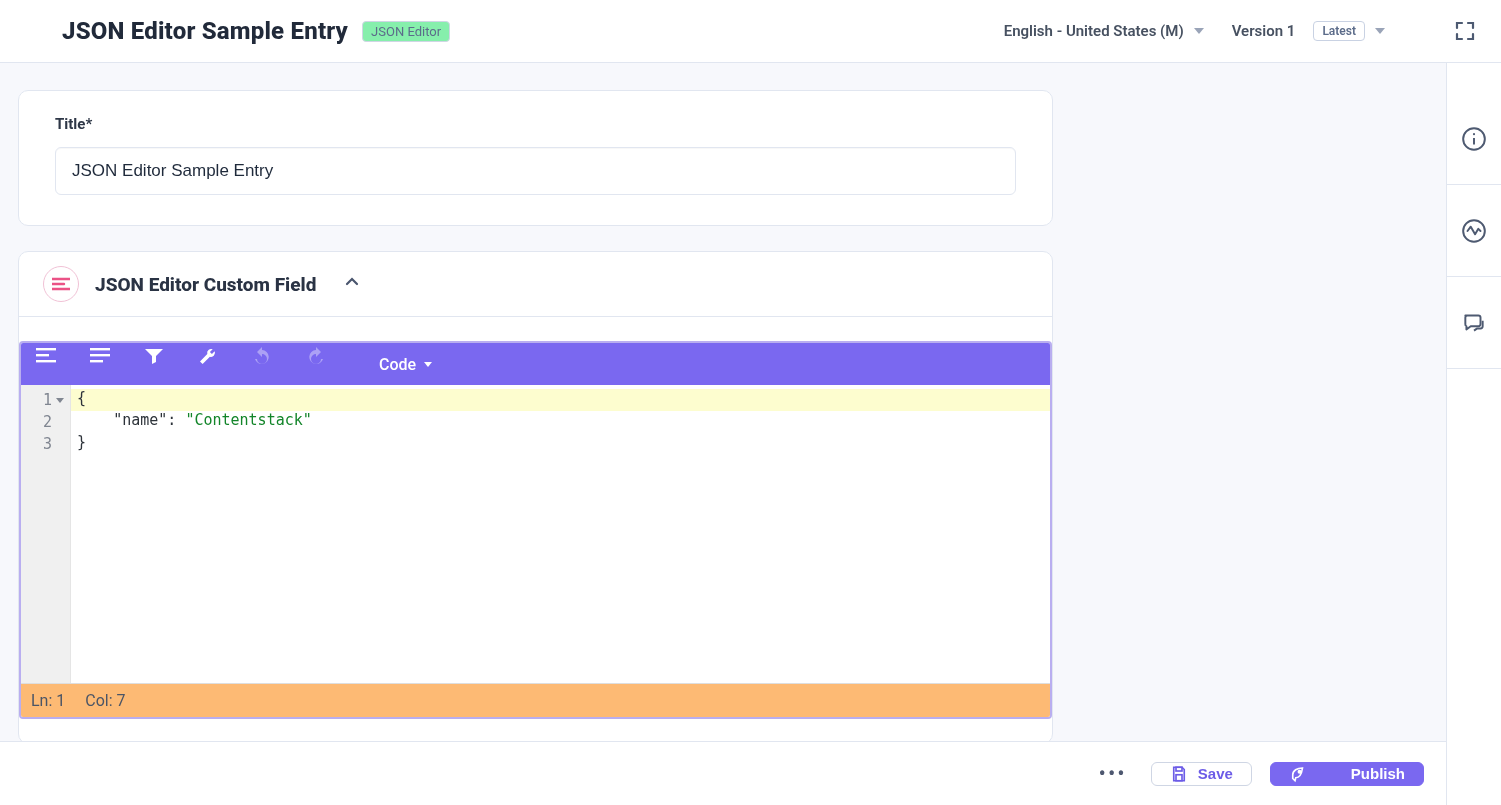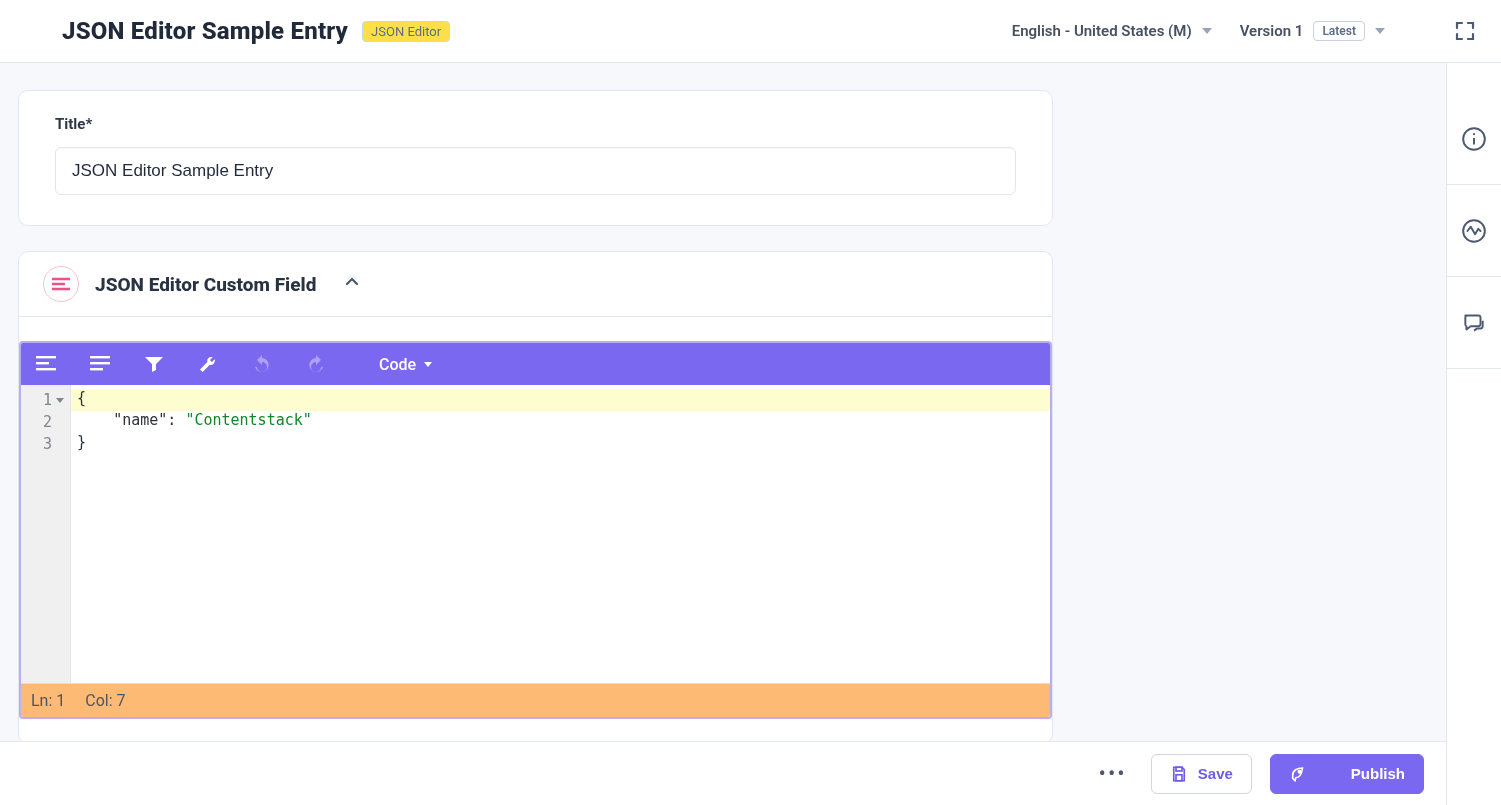--- a/index.html
+++ b/index.html
@@ -43,21 +43,21 @@
     font-weight:800;
     color:#212a3a;
     letter-spacing:.2px;
   }
   .tag{
     border:1px solid var(--tag-border);
     color:#5c6c8a;
     font-size:13px;
     padding:2px 8px;
     border-radius:4px;
-    background:#fde047;
+    background:#86efac;
   }
   .top-right{
     margin-left:auto;
     display:flex;
     align-items:center;
     gap:28px;
     color:var(--text);
     font-weight:600;
     font-size:15px;
   }
@@ -65,20 +65,21 @@
     display:flex;align-items:center;gap:10px;cursor:pointer;
   }
   .chev{width:0;height:0;border-left:5px solid transparent;border-right:5px solid transparent;border-top:6px solid #9aa4b8;}
   .badge{
     border:1px solid var(--badge-border);
     color:#5c6c8a;
     font-size:12px;
     padding:2px 8px;
     border-radius:4px;
     font-weight:600;
+    margin-left:8px;
   }
   .expand-icon{margin-left:40px;cursor:pointer;color:#4d5a72;}
   .expand-icon svg{display:block;}
 
   .content{
     position:absolute;
     top:63px;left:0;right:64px;bottom:0;
     overflow-y:scroll;
     padding:27px 18px 76px 18px;
   }
@@ -124,21 +125,21 @@
 
   .json-wrap{padding:24px 0 24px 0;}
   .json-editor{
     margin:0;
     border:2px solid #b9aef0;
     border-radius:4px;
     overflow:hidden;
   }
   .je-toolbar{
     height:42px;background:var(--accent2);
-    display:flex;align-items:center;gap:28px;
+    display:flex;gap:28px;
     padding:0 12px;color:#fff;
   }
   .je-btn{cursor:pointer;display:flex;align-items:center;justify-content:center;width:26px;height:26px;}
   .je-btn.dim{opacity:.38;}
   .je-mode{display:flex;align-items:center;gap:8px;font-size:16px;font-weight:500;cursor:pointer;margin-left:22px;}
   .je-mode .tri{width:0;height:0;border-left:4px solid transparent;border-right:4px solid transparent;border-top:5px solid #fff;}
   .je-body{display:flex;height:298px;background:#fff;}
   .je-gutter{
     width:50px;background:var(--gutter);border-right:1px solid #e5e5e5;
     font-family:ui-monospace,Menlo,Consolas,monospace;font-size:15px;color:#808691;
@@ -167,21 +168,21 @@
   }
 
   .footer{
     position:absolute;left:0;right:55px;bottom:0;height:64px;
     background:#fff;border-top:1px solid var(--border);
     display:flex;align-items:center;justify-content:flex-end;gap:18px;
     padding:0 22px;
   }
   .more{cursor:pointer;color:#4e5870;letter-spacing:2px;font-size:22px;padding:0 6px;}
   .btn{
-    height:40px;border-radius:6px;display:inline-flex;align-items:center;gap:10px;
+    height:24px;border-radius:6px;display:inline-flex;align-items:center;gap:10px;
     padding:0 18px;font-size:15px;font-weight:700;cursor:pointer;
   }
   .btn-outline{background:#fff;border:1px solid var(--tag-border);color:var(--accent);}
   .btn-primary{background:var(--accent2);border:1px solid var(--accent2);color:#fff;gap:44px;}
 
   
   .scroll-spacer{height:0px;}
 </style>
 </head>
 <body>

